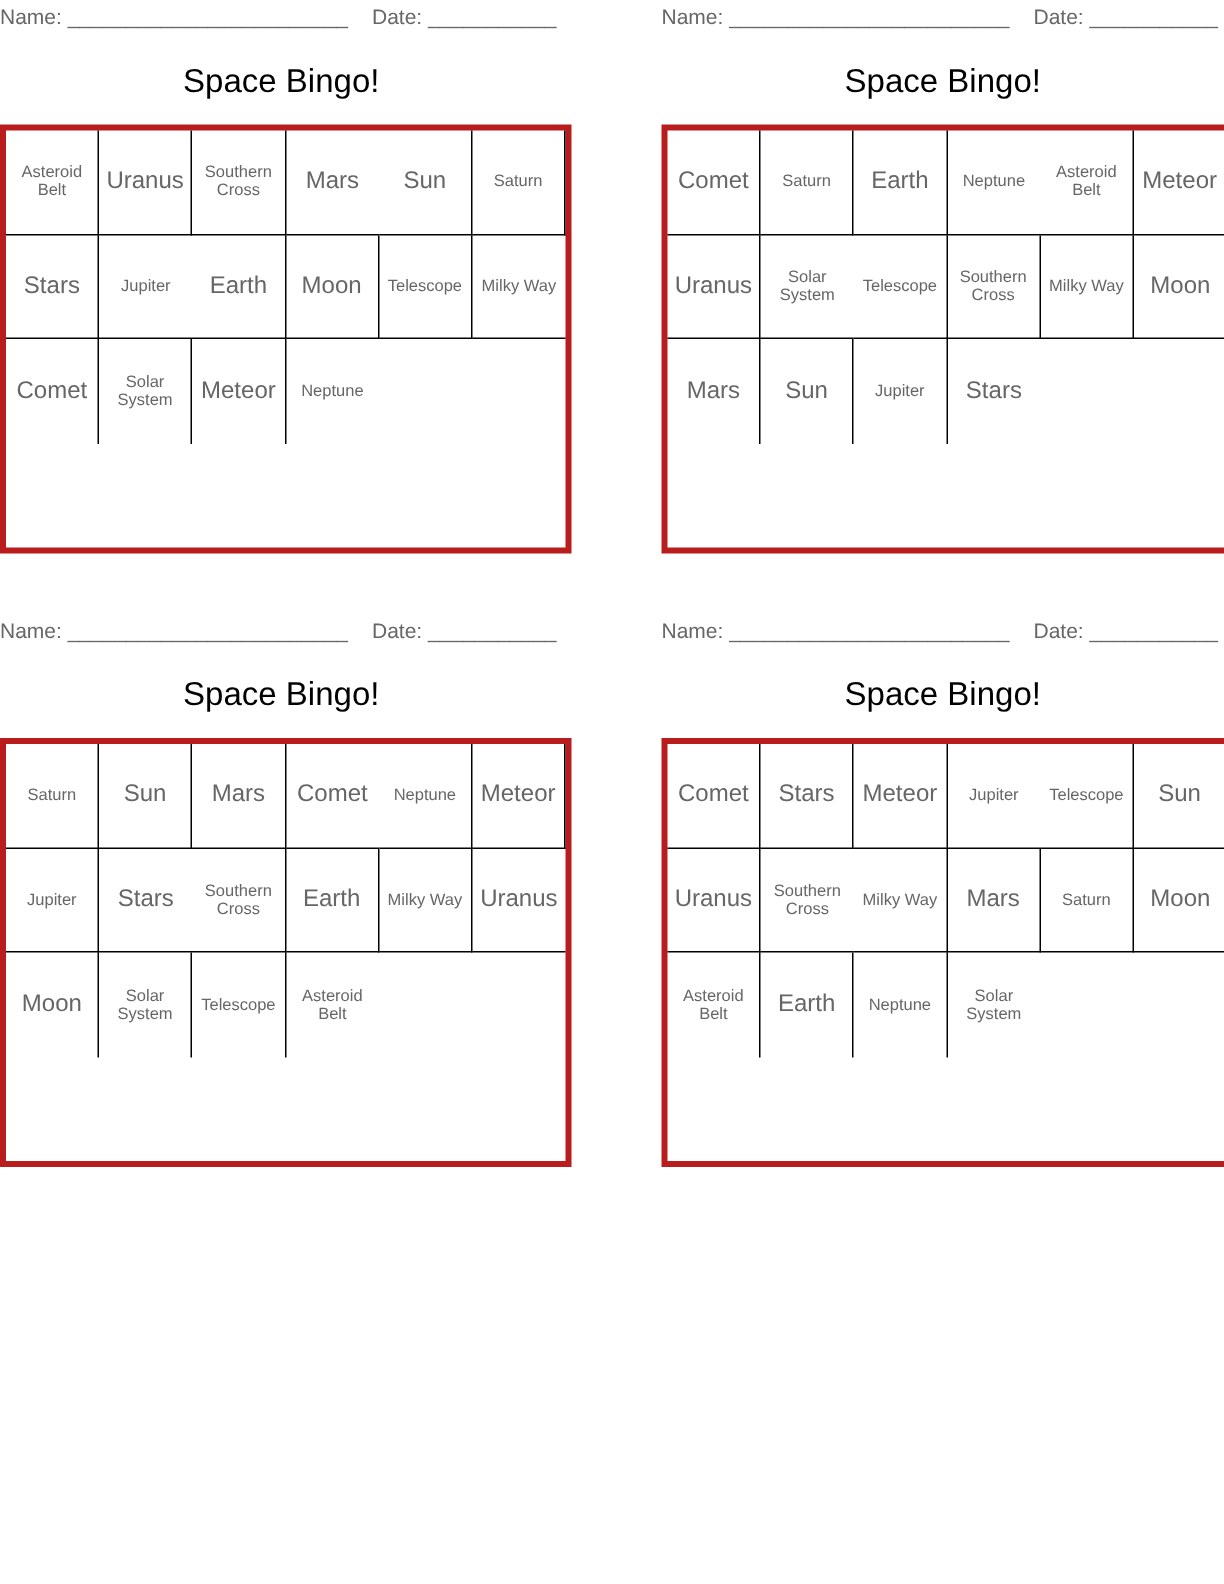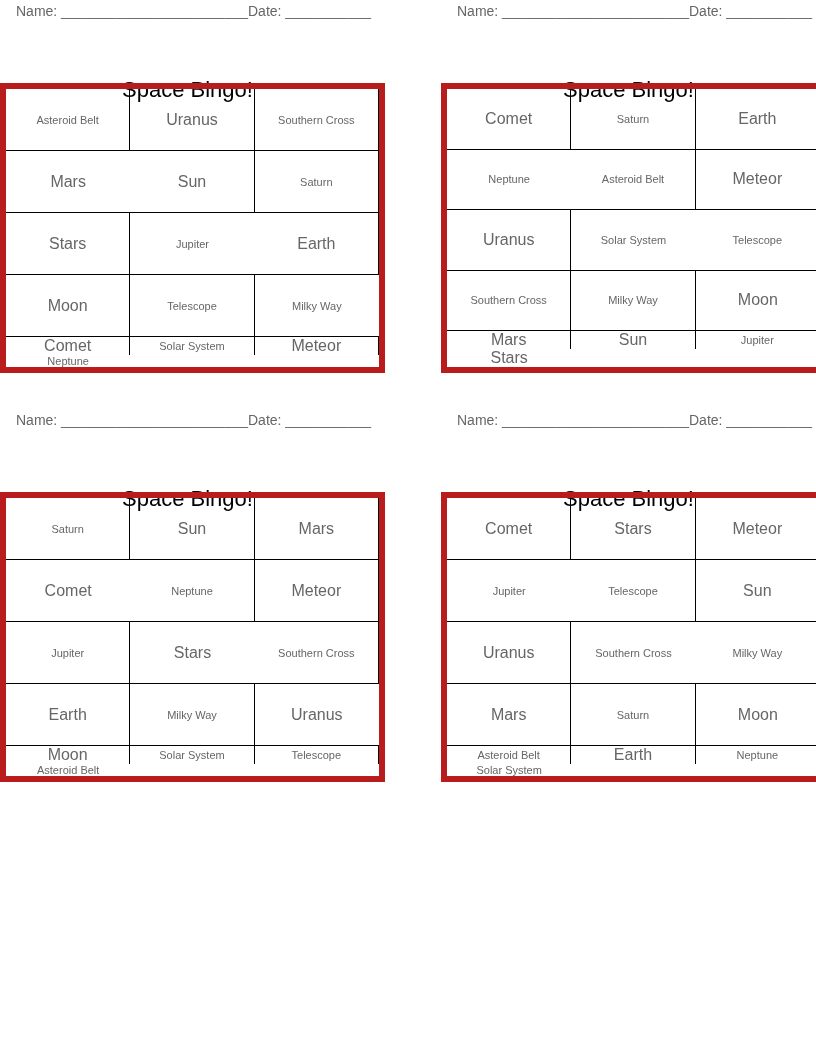--- a/index.html
+++ b/index.html
@@ -1,22 +1,22 @@
 <!DOCTYPE html>
 <html><head>
 <meta charset="utf-8">
 <style>
   html, body { margin:0; padding:0; background:#ffffff; }
   body { width:816px; height:1056px; position:relative; overflow:hidden; font-family:"Liberation Sans", sans-serif; }
   .card { position:absolute; width:375px; }
   .hdr { position:absolute; top:0; left:0; width:375px; height:20px; font-size:14px; color:#666666; }
-  .hdr .name { position:absolute; left:16px; top:3px; white-space:pre; }
+  .hdr .name { position:absolute; left:0; top:3px; white-space:pre; }
   .hdr .date { position:absolute; left:248px; top:3px; white-space:pre; }
-  .title { position:absolute; top:41px; left:0; width:375px; text-align:center; font-size:22px; color:#000000;margin-top:36px; }
-  .grid { position:absolute; top:83px; left:0; width:373px; height:278px; border:6px solid #b91c1c; display:grid; grid-template-columns:repeat(3, 1fr); grid-template-rows:repeat(4, 1fr); }
+  .title { position:absolute; top:41px; left:0; width:375px; text-align:center; font-size:22px; color:#000000; }
+  .grid { position:absolute; top:83px; left:0; width:373px; height:278px; border:4px solid #b91c1c; display:grid; grid-template-columns:repeat(6, 1fr); grid-template-rows:repeat(4, 1fr); }
   .cell { border-right:1px solid #000; border-bottom:1px solid #000; display:flex; align-items:center; justify-content:center; text-align:center; color:#666666; font-size:16px; }
   .cell.small { font-size:11px; }
   .cell:nth-child(4n) { border-right:none; }
   .cell:nth-child(n+13) { border-bottom:none; }
 </style>
 </head>
 <body>
 
 <div id="page">
     <div class="card" style="left: 0px; top: 0px;">

